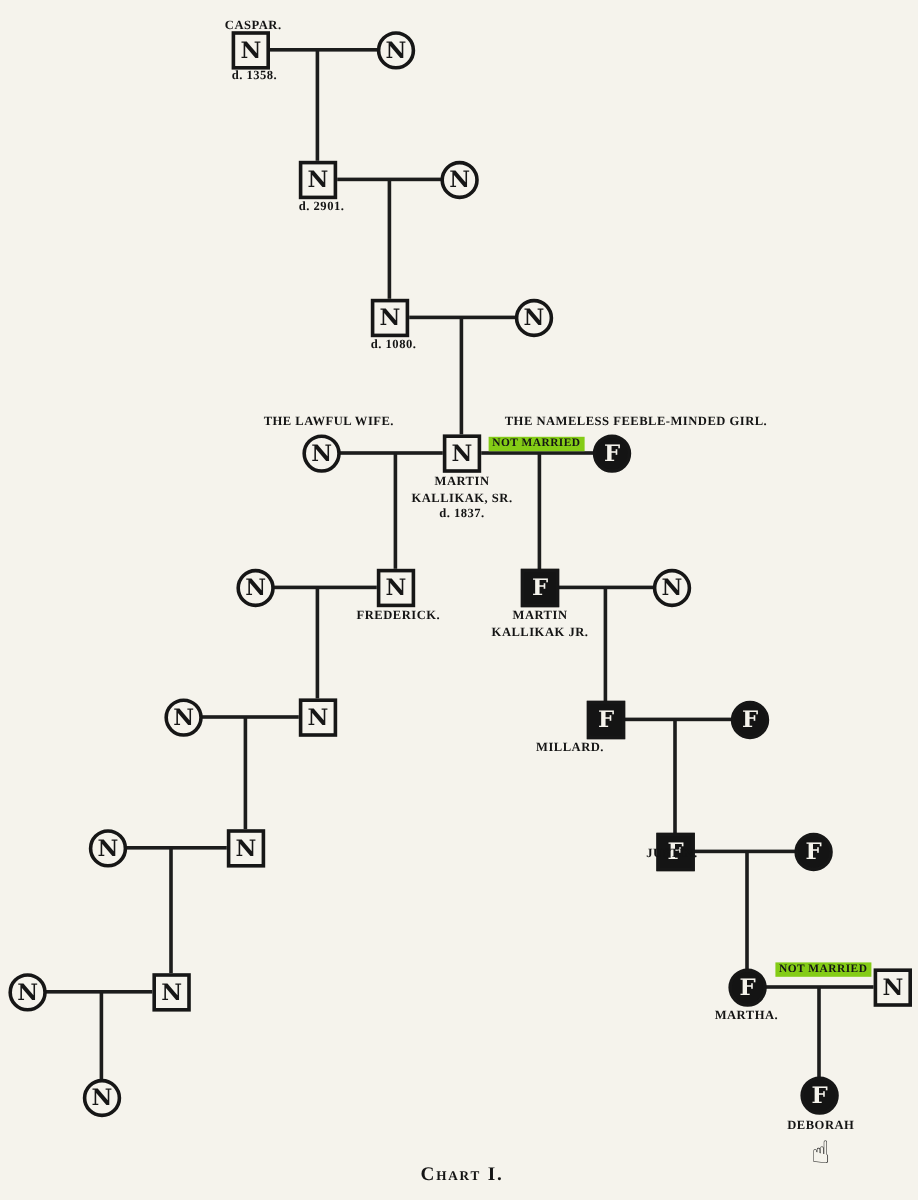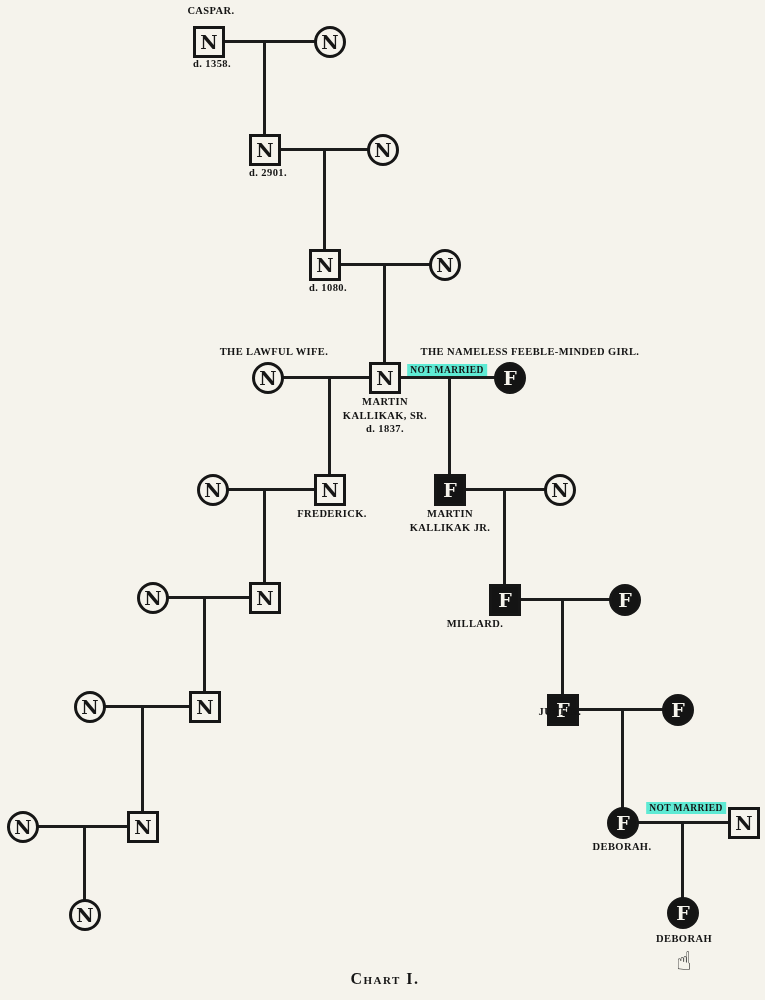--- a/index.html
+++ b/index.html
@@ -23,21 +23,21 @@
     font-weight:bold; font-size:19px; line-height:1;
   }
   .circ { border-radius:50%; }
   .filled { background:#141414; color:#f5f3ec; }
   .lbl {
     position:absolute; z-index:3; transform:translateX(-50%);
     font-weight:bold; font-size:10.5px; letter-spacing:0.4px;
     text-align:center; color:#141414; white-space:nowrap; line-height:1.3;
   }
   .multi { white-space:pre-line; }
-  .onpaper { background:#5eead4; padding:0 3px; font-size:9.5px; }
+  .onpaper { background:#84cc16; padding:0 3px; font-size:9.5px; }
   .caption {
     position:absolute; z-index:3; transform:translateX(-50%);
     font-variant:small-caps; font-size:16px; letter-spacing:1.5px;
     font-weight:bold; color:#141414; white-space:nowrap;
   }
   .manicule {
     position:absolute; z-index:3; transform:translateX(-50%);
     font-size:26px; color:#141414; line-height:1;
     font-family:"DejaVu Sans",sans-serif;
   }
@@ -158,35 +158,35 @@
       <span>N</span>
     </div>
 
   <div class="node circ" style="left:69px;top:899px">
       <span>N</span>
     </div>
   <div class="node circ filled" style="left:667px;top:897px">
       <span>F</span>
     </div>
 
-  <div class="lbl" style="left:211px;top:4px">CASPAR.</div>
+  <div class="lbl" style="left:211px;top:15px">CASPAR.</div>
   <div class="lbl" style="left:212px;top:57px">d. 1358.</div>
   <div class="lbl" style="left:268px;top:166px">d. 2901.</div>
   <div class="lbl" style="left:328px;top:281px">d. 1080.</div>
   <div class="lbl" style="left:274px;top:345px">THE LAWFUL WIFE.</div>
   <div class="lbl" style="left:530px;top:345px">THE NAMELESS FEEBLE-MINDED GIRL.</div>
   <div class="lbl onpaper" style="left:447px;top:364px">NOT MARRIED</div>
   <div class="lbl multi" style="left:385px;top:395px">MARTIN
 KALLIKAK, SR.
 d. 1837.</div>
   <div class="lbl" style="left:332px;top:507px">FREDERICK.</div>
   <div class="lbl multi" style="left:450px;top:507px">MARTIN
 KALLIKAK JR.</div>
   <div class="lbl" style="left:475px;top:617px">MILLARD.</div>
   <div class="lbl" style="left:560px;top:705px">JUSTIN.</div>
-  <div class="lbl" style="left:622px;top:840px">DEBORAH.</div>
+  <div class="lbl" style="left:622px;top:840px">MARTHA.</div>
   <div class="lbl onpaper" style="left:686px;top:802px">NOT MARRIED</div>
   <div class="lbl" style="left:684px;top:932px">DEBORAH</div>
 
   <div class="manicule" style="left:684px;top:948px">☝</div>
   <div class="caption" style="left:385px;top:970px">Chart I.</div>
 
 </div>
 
 </body></html>

